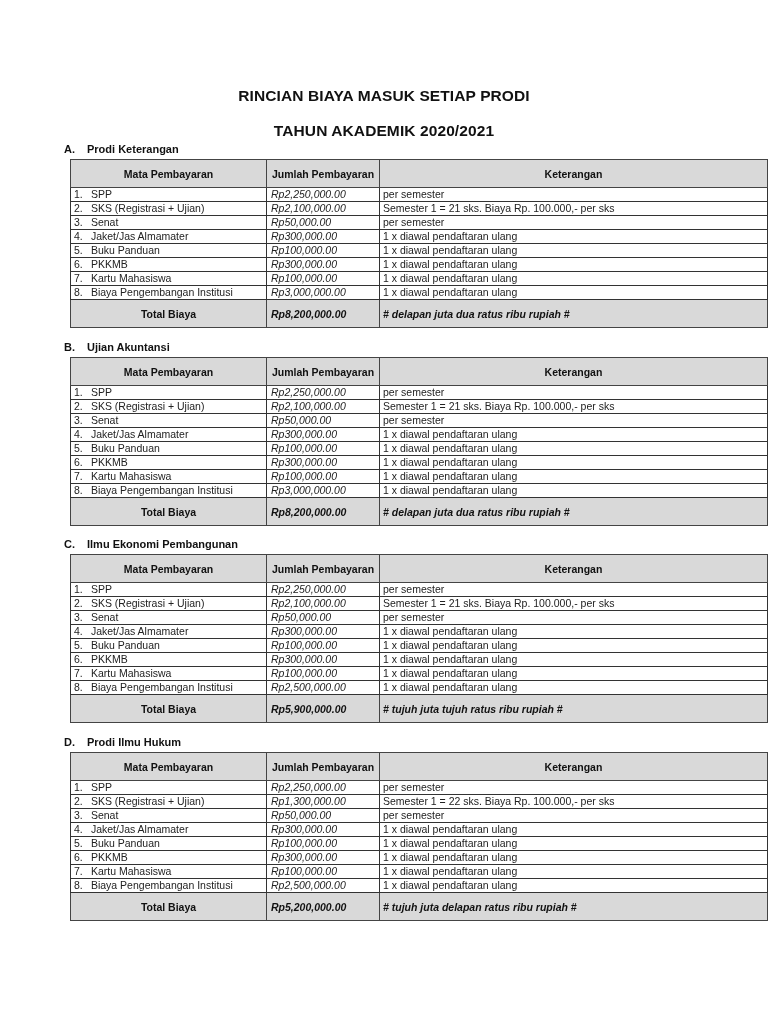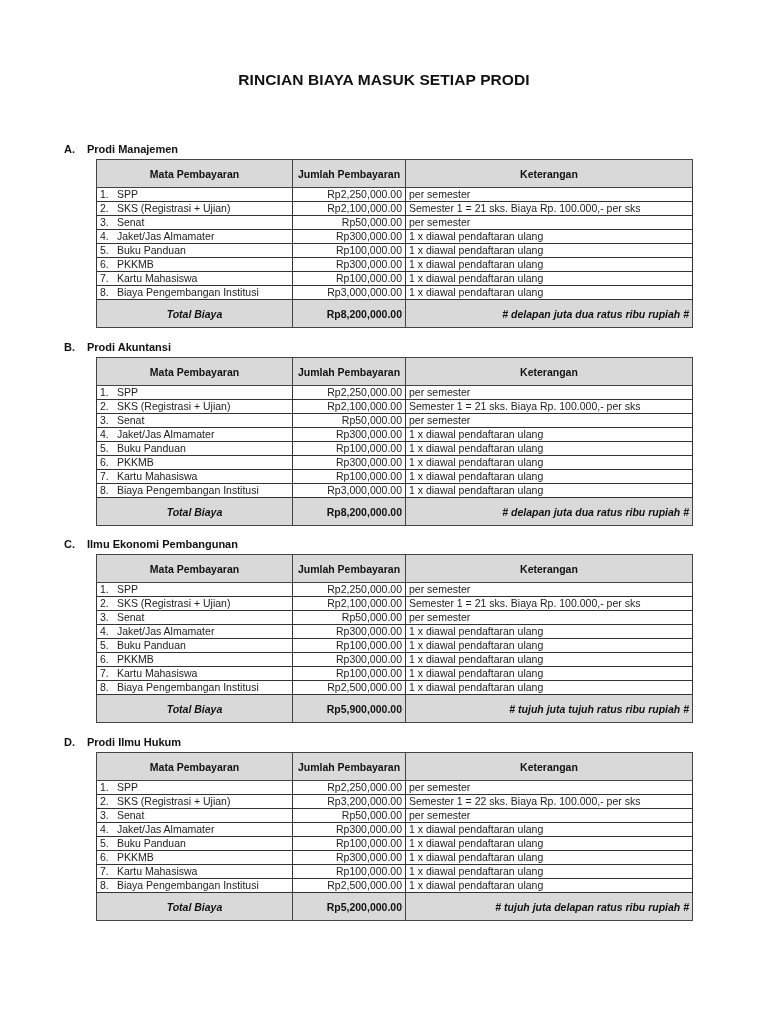--- a/index.html
+++ b/index.html
@@ -5,67 +5,68 @@
   html, body { margin: 0; padding: 0; }
   body {
     width: 768px; height: 1024px; background: #ffffff; position: relative;
     font-family: "Liberation Sans", sans-serif; color: #111;
     overflow: hidden;
   }
   .title-block {
     position: absolute; top: 70px; left: 0; width: 768px; text-align: center;
   }
   .title-line {
-    font-weight: bold; font-size: 15.5px; line-height: 19px; letter-spacing: 0.1px;
+    font-weight: bold; font-size: 15.5px; line-height: 19px; letter-spacing: 0.1px; margin-top: 16px;
   }
   .section {
     position: absolute; left: 64px; width: 620px;
   }
   .section-heading {
     font-weight: bold; font-size: 11px; height: 14px; line-height: 14px;
     display: flex; margin-bottom: 3px;
   }
   .section-letter { width: 23px; }
   table.fees {
-    margin-left: 32px; width: 597px; border-collapse: collapse;
+    margin-left: 6px; width: 698px; border-collapse: collapse;
     font-size: 10.5px; table-layout: fixed;
   }
   table.fees td, table.fees th {
     border: 1px solid #333; padding: 0 3px; white-space: nowrap; overflow: hidden;
   }
   .col-item { width: 196px; }
   .col-amount { width: 113px; }
   .col-note { width: auto; }
   tr.head th {
     background: #d9d9d9; height: 27px; font-weight: bold; font-size: 10.5px;
     border-width: 1.5px; border-color: #444;
   }
   tr.row td { height: 13px; line-height: 13px; color: #222; }
   tr.total td {
     background: #d9d9d9; height: 27px; font-weight: bold; font-size: 10.5px;
     border-width: 1.5px; border-color: #444;
   }
   .num { display: inline-block; width: 14px; text-align: left; }
-  .amt-wrap { display: flex; justify-content: flex-end; }
+  .amt-wrap { display: flex; justify-content: flex-start; font-style: italic; }
   .amt-rp { padding-left: 1px; }
-  .total-label { text-align: center; font-style: italic; }
-  .total-words { font-style: italic; text-align: right; }
+  .total-label { text-align: center; }
+  .total-words { font-style: italic; }
 </style>
 </head>
 <body>
 
 <div class="title-block">
   <div class="title-line">RINCIAN BIAYA MASUK SETIAP PRODI</div>
+  <div class="title-line">TAHUN AKADEMIK 2020/2021</div>
 </div>
 
 <div id="sections-root">
   <div class="section" style="top: 142px;">
     <div class="section-heading">
       <span class="section-letter">A.</span>
-      <span class="section-name">Prodi Manajemen</span>
+      <span class="section-name">Prodi Keterangan</span>
     </div>
     <table class="fees">
       <colgroup>
           <col class="col-item">
           <col class="col-amount">
           <col class="col-note">
         </colgroup>
       <tbody>
           <tr class="head">
         <th>Mata Pembayaran</th>
@@ -197,21 +198,21 @@
         </td>
         <td class="total-words"># delapan juta dua ratus ribu rupiah #</td>
       </tr>
     </tbody>
       </table>
   </div>
 
   <div class="section" style="top: 340px;">
     <div class="section-heading">
       <span class="section-letter">B.</span>
-      <span class="section-name">Prodi Akuntansi</span>
+      <span class="section-name">Ujian Akuntansi</span>
     </div>
     <table class="fees">
       <colgroup>
           <col class="col-item">
           <col class="col-amount">
           <col class="col-note">
         </colgroup>
       <tbody>
           <tr class="head">
         <th>Mata Pembayaran</th>
@@ -527,21 +528,21 @@
   </tr>
 
   <tr class="row">
     <td>
       <span class="num">2.</span>
       <span>SKS (Registrasi + Ujian)</span>
     </td>
     <td>
       <div class="amt-wrap">
         <span class="amt-rp">Rp</span>
-        <span>3,200,000.00</span>
+        <span>1,300,000.00</span>
       </div>
     </td>
     <td>Semester 1 = 22 sks. Biaya Rp. 100.000,- per sks</td>
   </tr>
 
   <tr class="row">
     <td>
       <span class="num">3.</span>
       <span>Senat</span>
     </td>

